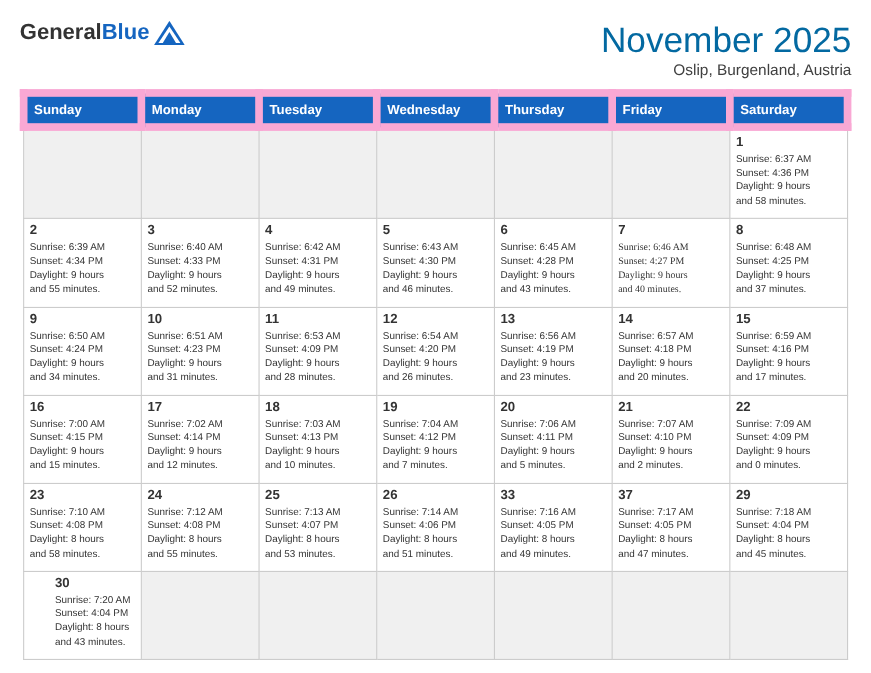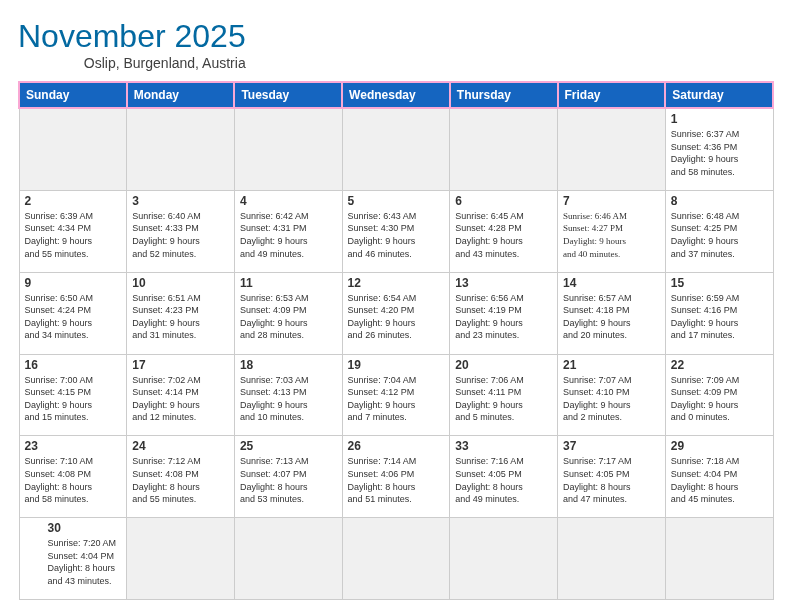--- a/index.html
+++ b/index.html
@@ -60,21 +60,21 @@
       border-collapse: collapse;
       width: 100%;
       table-layout: fixed;
     }
     .calendar th {
       background: #1565c0;
       color: #fff;
       text-align: left;
       padding: 5px 6px;
       font-size: 12px;
-      border: 2px solid #f9a8d4;
+      border: 7px solid #f9a8d4;
       font-weight: bold;
     }
     .calendar td {
       border: 1px solid #ccc;
       vertical-align: top;
       padding: 3px 5px;
       font-size: 9.5px;
       color: #333;
       background: #fff;
       height: 72px;
@@ -97,20 +97,31 @@
     .last-row td {
       height: 60px;
       padding-left: 28px;
     }
   </style>
 </head>
 <body>
 
 <div class="page">
   <div class="header">
+    <div class="logo">
+      <div class="logo-text">
+        <span class="logo-general">General</span>
+        <span class="logo-blue">Blue</span>
+        <svg class="logo-icon" viewBox="0 0 28 22">
+          <polygon points="14,0 28,22 0,22" fill="#1565c0"></polygon>
+          <polygon points="14,5 24,20 4,20" fill="#fff"></polygon>
+          <polygon points="14,10 20,20 8,20" fill="#1565c0"></polygon>
+        </svg>
+      </div>
+    </div>
     <div class="title-block">
       <div class="month-title">November 2025</div>
       <div class="location">Oslip, Burgenland, Austria</div>
     </div>
   </div>
 
   <table class="calendar">
     <thead>
       <tr>
       <th>Sunday</th>

